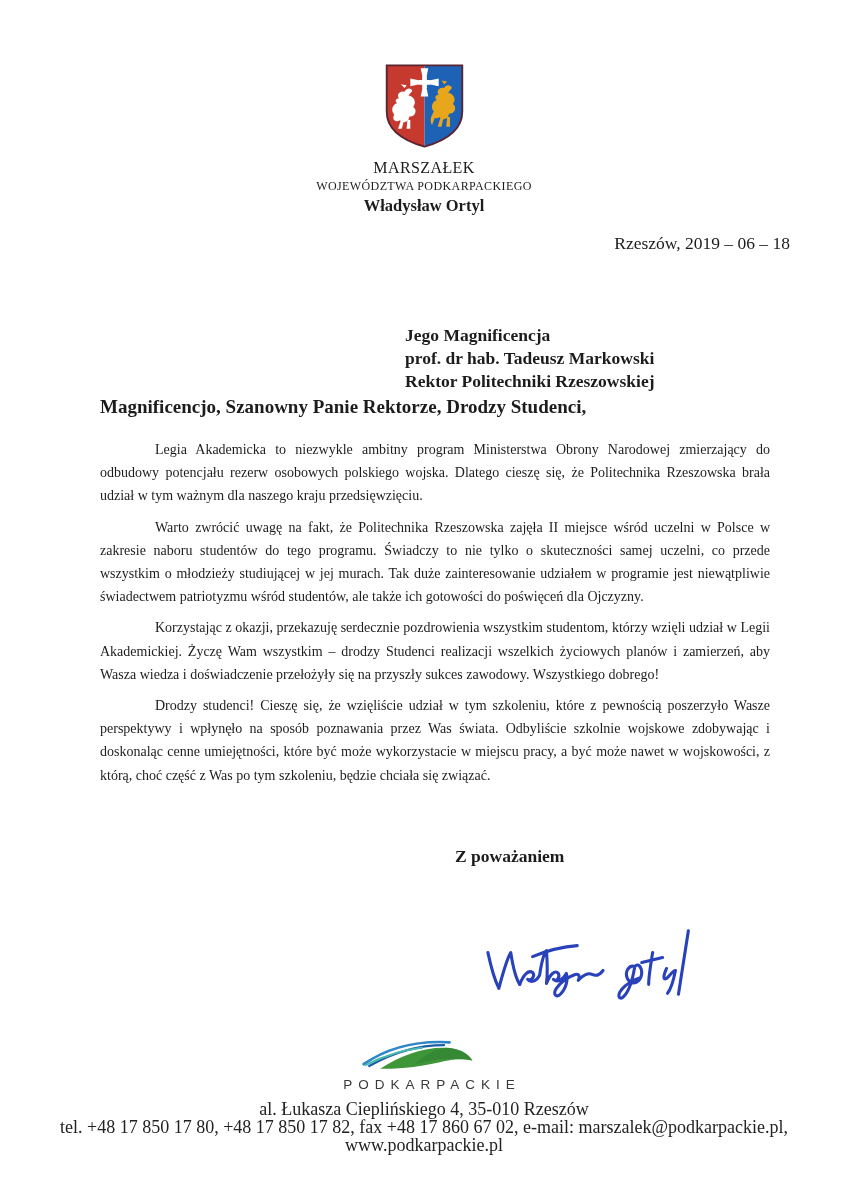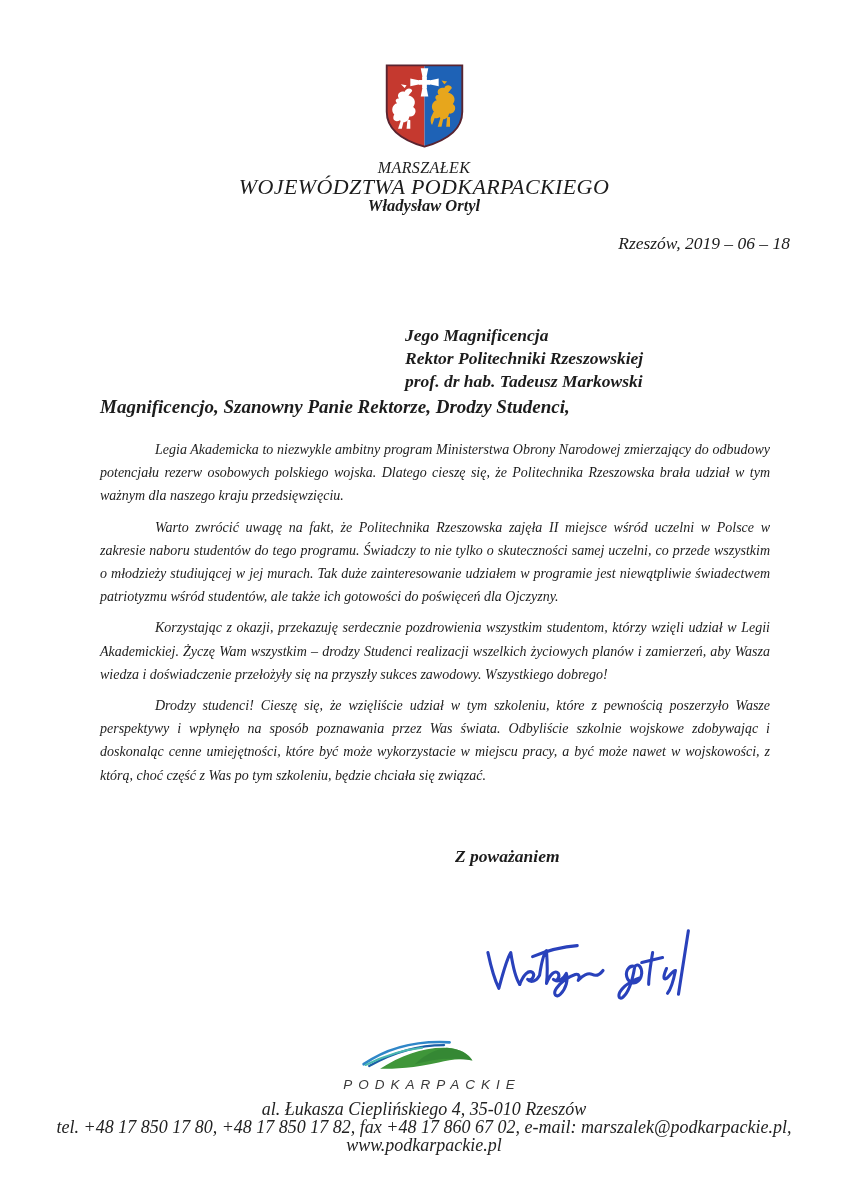--- a/index.html
+++ b/index.html
@@ -3,27 +3,26 @@
 <meta charset="utf-8">
 <style>
   html,body{margin:0;padding:0;background:#ffffff;}
   .page{
     position:relative;
     width:848px;height:1180px;
     background:#ffffff;
     font-family:"Liberation Serif", serif;
     color:#1c1c1c;
     overflow:hidden;
-    font-style:italic;
   }
   
   .letterhead{position:absolute;top:62px;left:0;width:100%;text-align:center;}
   .crest{display:block;margin:0 auto 8px auto;width:85px;height:88px;}
   .org-line1{font-size:16px;letter-spacing:.4px;line-height:19px;}
-  .org-line2{font-size:22px;letter-spacing:.4px;line-height:19px;}
+  .org-line2{font-size:12px;letter-spacing:.4px;line-height:19px;}
   .official-name{font-size:16.5px;font-weight:bold;}
   
   .dateline{position:absolute;top:233px;right:58px;font-size:17.5px;}
   
   .recipient{position:absolute;top:324px;left:405px;font-size:17.5px;font-weight:bold;line-height:23px;}
   
   .salutation{position:absolute;top:396px;left:100px;font-size:19px;font-weight:bold;}
   
   .body-text{position:absolute;top:430px;left:100px;width:670px;}
   .body-text p{
@@ -92,22 +91,22 @@
     </svg>
     <div class="org-line1">MARSZAŁEK</div>
     <div class="org-line2">WOJEWÓDZTWA PODKARPACKIEGO</div>
     <div class="official-name">Władysław Ortyl</div>
   </div>
 
   <div class="dateline">Rzeszów, 2019 – 06 – 18</div>
 
   <div class="recipient">
     <div>Jego Magnificencja</div>
+    <div>prof. dr hab. Tadeusz Markowski</div>
     <div>Rektor Politechniki Rzeszowskiej</div>
-    <div>prof. dr hab. Tadeusz Markowski</div>
   </div>
 
   <div class="salutation">Magnificencjo, Szanowny Panie Rektorze, Drodzy Studenci,</div>
 
   <div class="body-text">
     <p>Legia Akademicka to niezwykle ambitny program Ministerstwa Obrony Narodowej zmierzający do odbudowy potencjału rezerw osobowych polskiego wojska. Dlatego cieszę się, że Politechnika Rzeszowska brała udział w tym ważnym dla naszego kraju przedsięwzięciu.</p>
     <p>Warto zwrócić uwagę na fakt, że Politechnika Rzeszowska zajęła II miejsce wśród uczelni w Polsce w zakresie naboru studentów do tego programu. Świadczy to nie tylko o skuteczności samej uczelni, co przede wszystkim o młodzieży studiującej w jej murach. Tak duże zainteresowanie udziałem w programie jest niewątpliwie świadectwem patriotyzmu wśród studentów, ale także ich gotowości do poświęceń dla Ojczyzny.</p>
     <p>Korzystając z okazji, przekazuję serdecznie pozdrowienia wszystkim studentom, którzy wzięli udział w Legii Akademickiej. Życzę Wam wszystkim – drodzy Studenci realizacji wszelkich życiowych planów i zamierzeń, aby Wasza wiedza i doświadczenie przełożyły się na przyszły sukces zawodowy. Wszystkiego dobrego!</p>
     <p>Drodzy studenci! Cieszę się, że wzięliście udział w tym szkoleniu, które z pewnością poszerzyło Wasze perspektywy i wpłynęło na sposób poznawania przez Was świata. Odbyliście szkolnie wojskowe zdobywając i doskonaląc cenne umiejętności, które być może wykorzystacie w miejscu pracy, a być może nawet w wojskowości, z którą, choć część z Was po tym szkoleniu, będzie chciała się związać.</p>
   </div>

